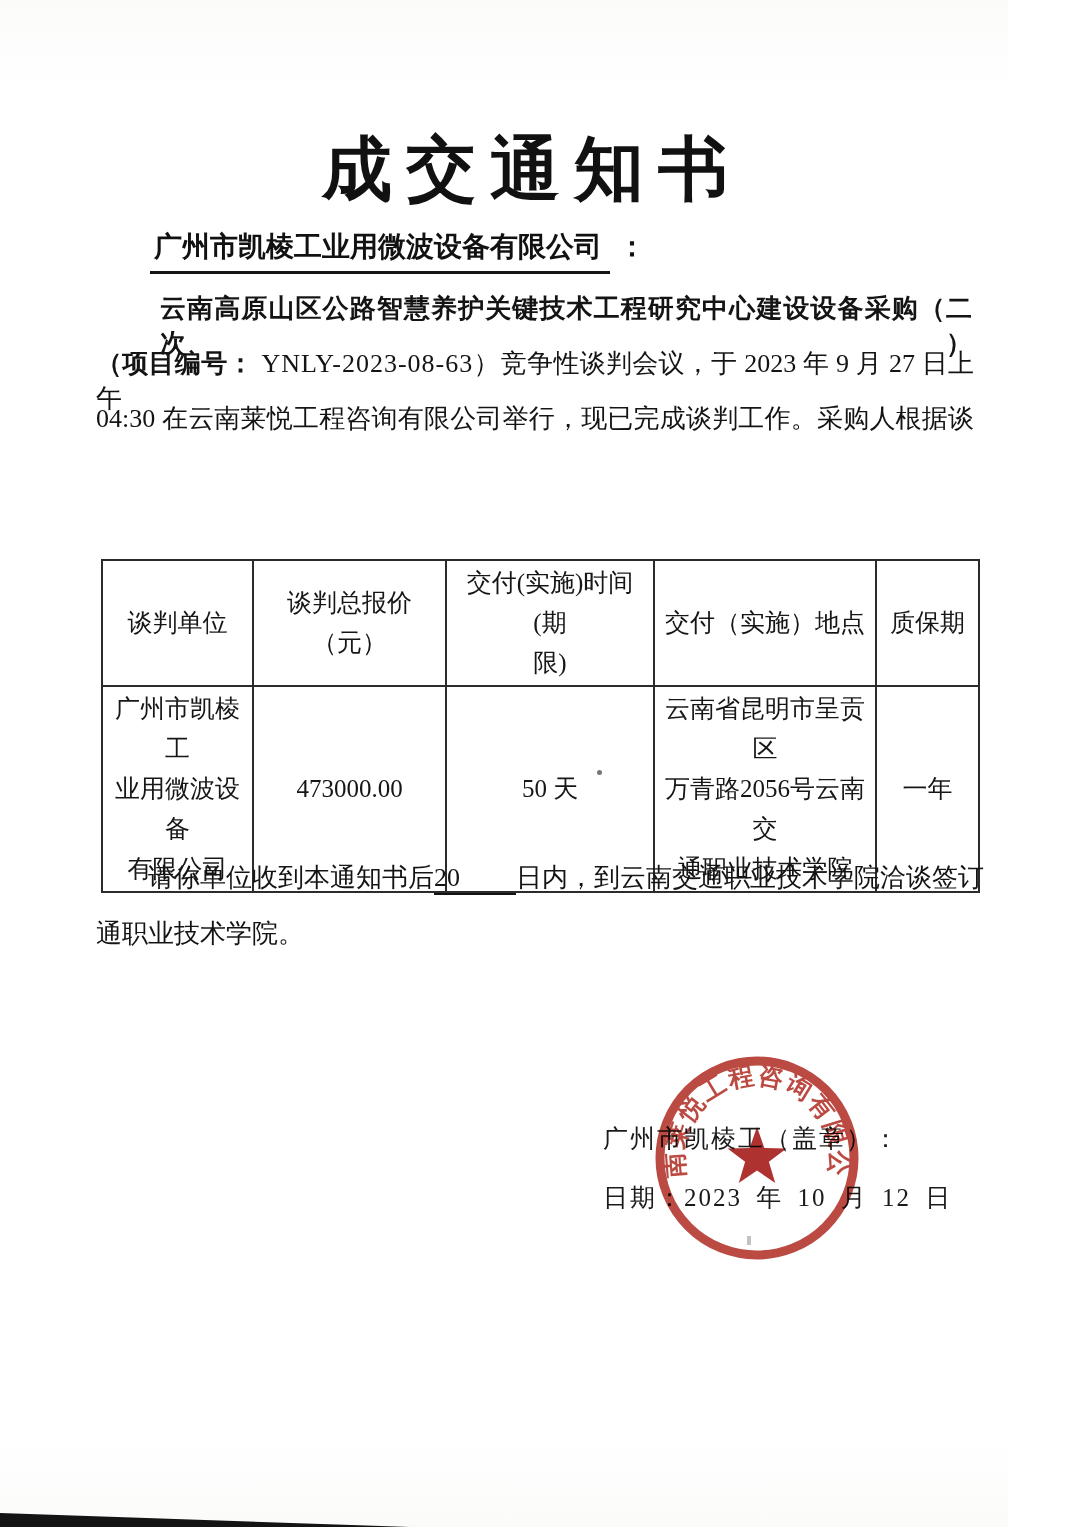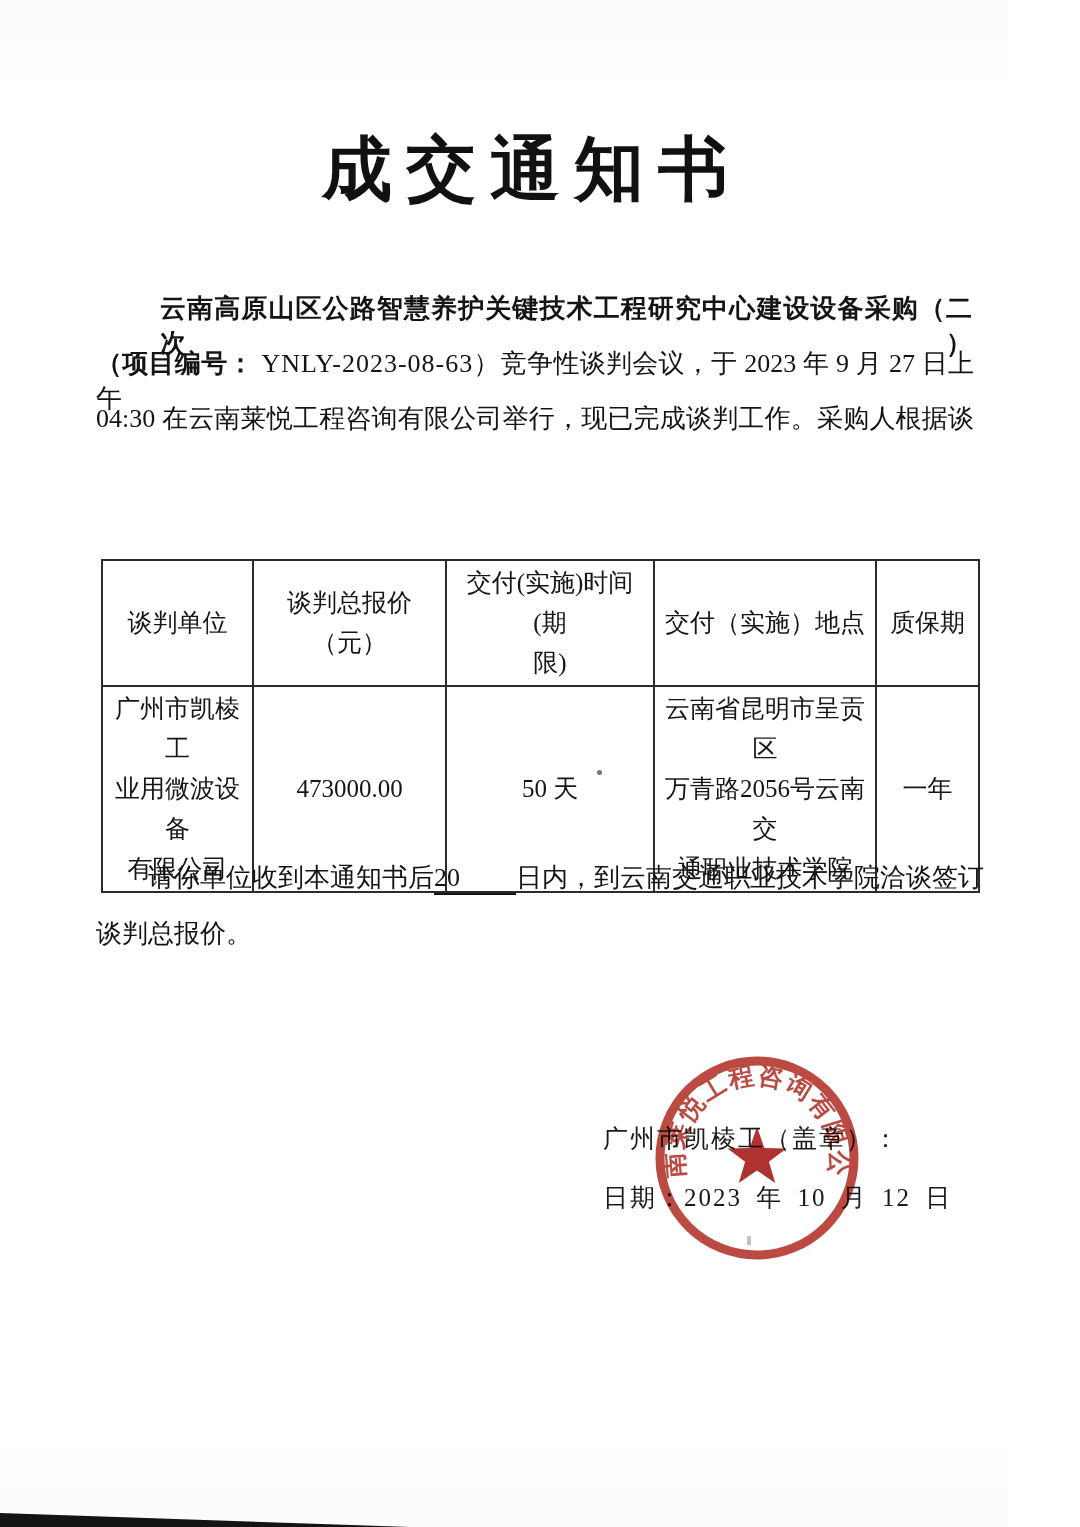--- a/index.html
+++ b/index.html
@@ -118,20 +118,23 @@
     background: #9a9a9a; opacity: .6;
   }
 </style>
 </head>
 <body>
 
 <div class="page">
 
   <div class="doc-title">成交通知书</div>
 
+  <div class="addressee">
+    <span class="company">广州市凯棱工业用微波设备有限公司</span><span class="colon">：</span>
+  </div>
 
   <div class="bodyline justify b-l1">云南高原山区公路智慧养护关键技术工程研究中心建设设备采购（二次）</div>
 
   <div class="bodyline justify b-l2"><span class="bold-seg">（项目编号：</span><span class="code-seg"> YNLY-2023-08-63）</span><span>竞争性谈判会议，于 2023 年 9 月 27 日上午</span></div>
 
   <div class="bodyline justify b-l3">04:30 在云南莱悦工程咨询有限公司举行，现已完成谈判工作。采购人根据谈</div>
 
 
   <table class="award-table">
     <colgroup>
@@ -160,21 +163,21 @@
       <td>云南省昆明市呈贡区
 万青路2056号云南交
 通职业技术学院</td>
       <td>一年</td>
     </tr>
   </tbody>
     </table>
 
   <div class="notice-1"><span>请你单位收到本通知书后</span><span class="days-underline">20</span><span>日内，到云南交通职业技术学院洽谈签订</span></div>
 
-  <div class="notice-2">谈判总报价。</div>
+  <div class="notice-2">通职业技术学院。</div>
 
   <div class="sig-agency">广州市凯棱工（盖章）：</div>
   <div class="sig-date">日期：2023 年 10 月 12 日</div>
 
   <svg class="stamp" viewBox="0 0 212 212" xmlns="http://www.w3.org/2000/svg">
     <circle cx="106" cy="106" r="97" fill="none" stroke-width="9" stroke="#b53a32"></circle>
     <path id="sealArc" d="M 35.2 127.6 A 74 74 0 1 1 176.8 127.6" fill="none"></path>
     <text fill="#b53a32">
       <textPath href="#sealArc" startOffset="50%" text-anchor="middle">云南莱悦工程咨询有限公司</textPath>
     </text>

